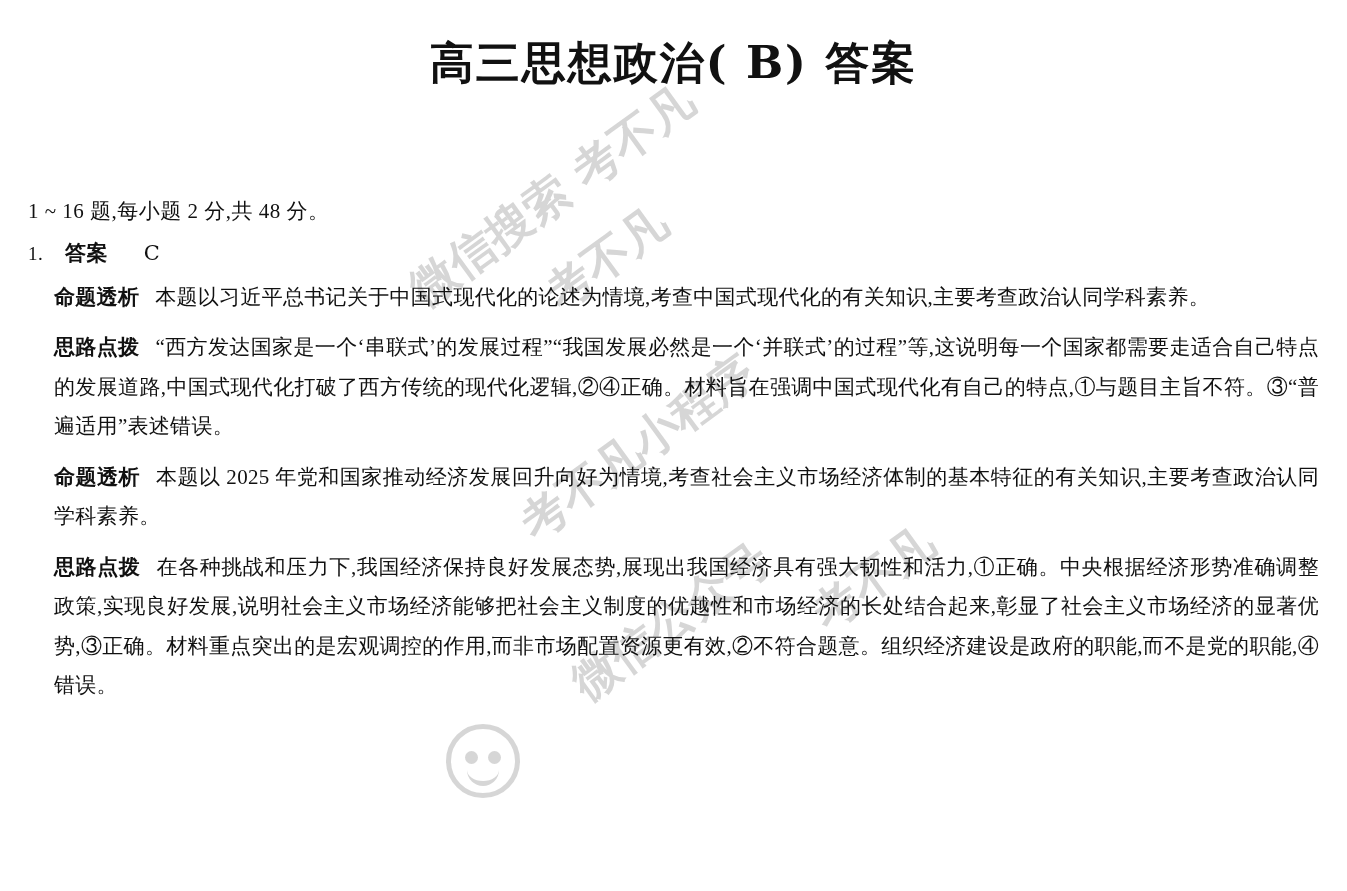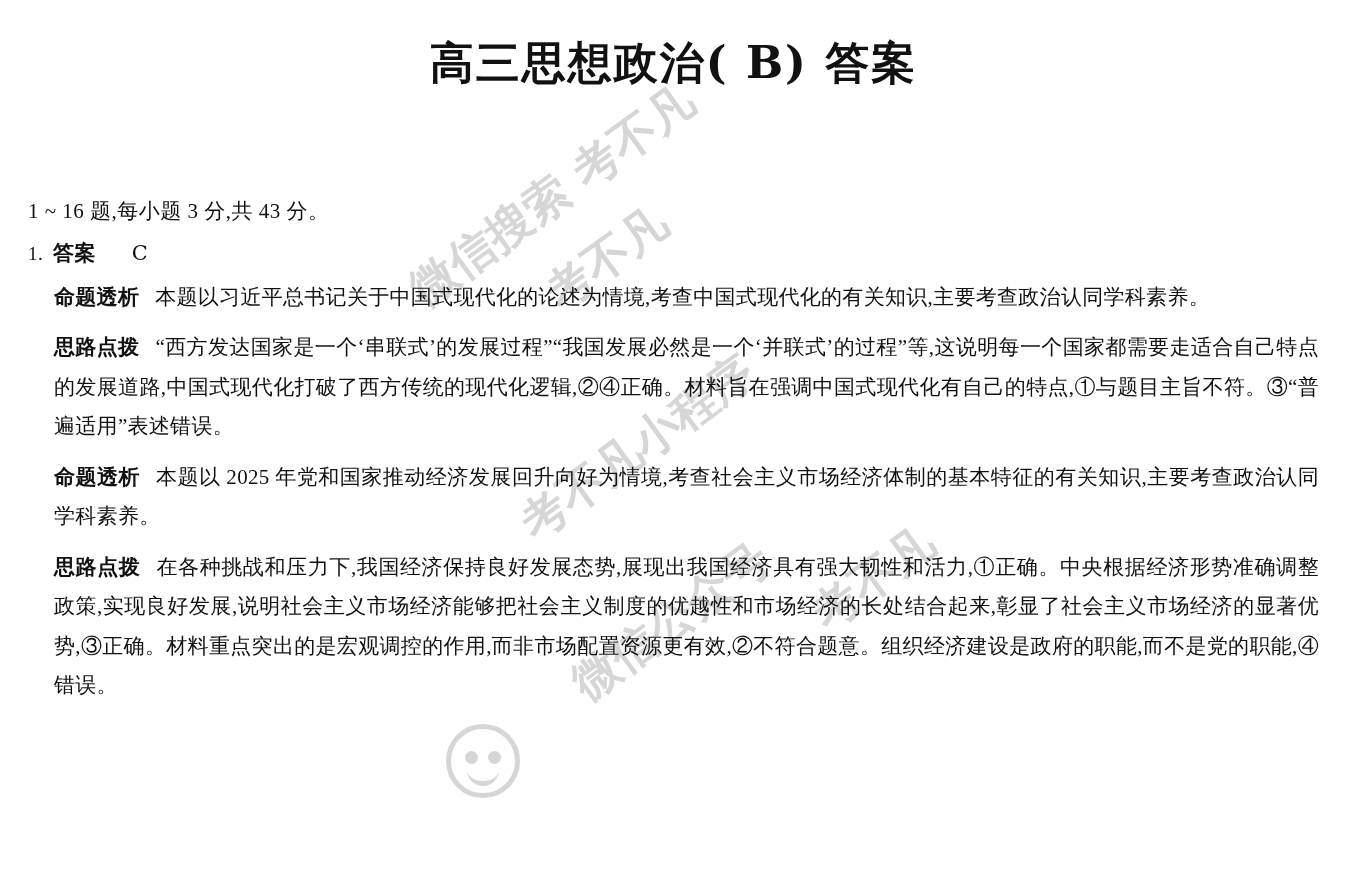--- a/index.html
+++ b/index.html
@@ -47,21 +47,21 @@
   .ans-line {
     font-size: 21px;
     margin: 0 0 10px 0;
     letter-spacing: 0.5px;
   }
   .ans-num {
     font-size: 19px;
   }
   .ans-label {
     font-weight: bold;
-    margin-left: 4px;
+    margin-left: 16px;
   }
   .ans-value {
     margin-left: 30px;
     font-family: "DejaVu Serif", "Liberation Serif", serif;
   }
   .para {
     font-size: 21px;
     line-height: 1.88;
     margin: 11px 0 2px 0;
     text-indent: 0;
@@ -158,21 +158,21 @@
   <div class="wm-logo">
     <div class="eye l"></div>
     <div class="eye r"></div>
     <div class="mouth"></div>
   </div>
 
   <h1 class="doc-title">高三思想政治( B) 答案</h1>
 
   <div class="content">
 
-    <p class="section-head">1 ~ 16 题,每小题 3 分,共 43 分。</p>
+    <p class="section-head">1 ~ 16 题,每小题 2 分,共 48 分。</p>
 
     <div class="qblock">
       <p class="ans-line">
         <span class="ans-num">1.</span>
         <span class="ans-label">答案</span>
         <span class="ans-value">C</span>
       </p>
       <p class="para">
         <span class="tag">命题透析</span><span>本题以习近平总书记关于中国式现代化的论述为情境,考查中国式现代化的有关知识,主要考查政治认同学科素养。</span>
       </p>

